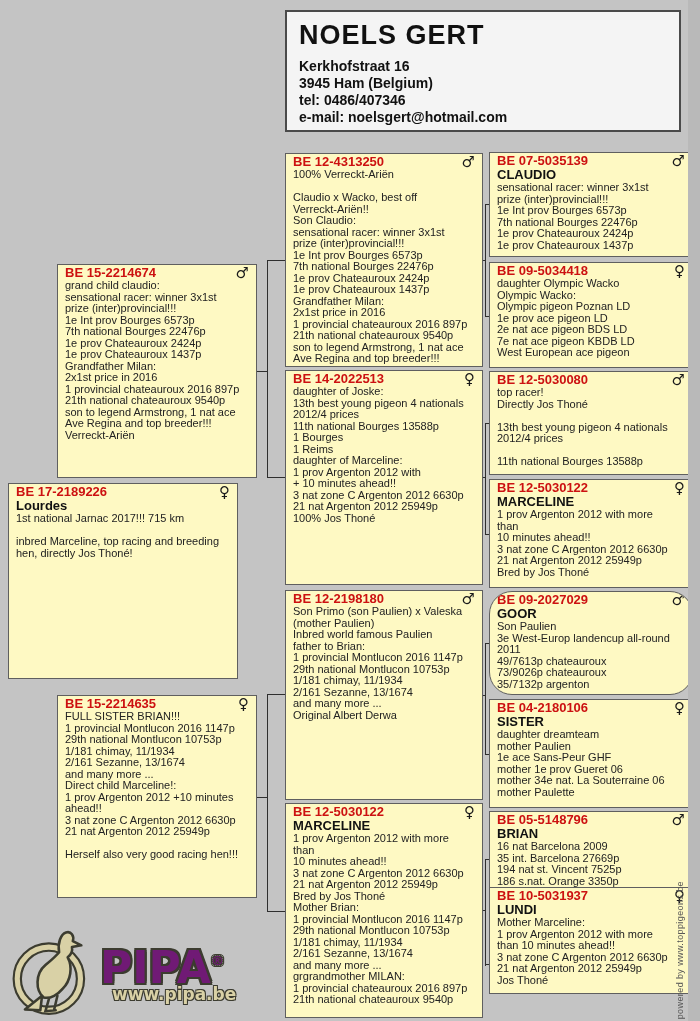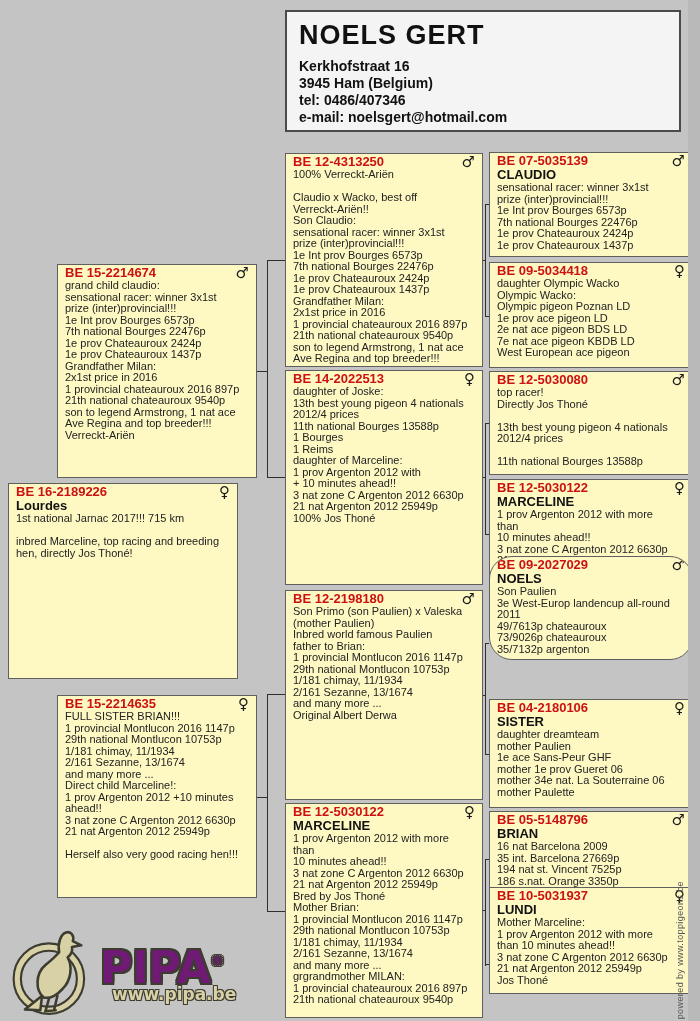--- a/index.html
+++ b/index.html
@@ -26,21 +26,21 @@
   .bx-main{left:8px;top:483px;width:230px;height:196px;}
   .bx-mother{left:57px;top:695px;width:200px;height:203px;}
   .bx-g1{left:285px;top:153px;width:198px;height:214px;}
   .bx-g2{left:285px;top:370px;width:198px;height:215px;}
   .bx-g3{left:285px;top:590px;width:198px;height:210px;}
   .bx-g4{left:285px;top:803px;width:198px;height:215px;}
   .bx-gg1{left:489px;top:152px;width:204px;height:105px;}
   .bx-gg2{left:489px;top:262px;width:204px;height:106px;}
   .bx-gg3{left:489px;top:371px;width:204px;height:104px;}
   .bx-gg4{left:489px;top:479px;width:204px;height:109px;}
-  .bx-gg5{left:489px;top:556px;width:204px;height:104px;border-radius:23px;}
+  .bx-gg5{left:489px;top:591px;width:204px;height:104px;border-radius:23px;}
   .bx-gg6{left:489px;top:699px;width:204px;height:109px;}
   .bx-gg7{left:489px;top:811px;width:204px;height:96px;}
   .bx-gg8{left:489px;top:887px;width:204px;height:107px;}
 
   
   .cl{position:absolute;background:#2f2f2f;}
 
   
   .pipa-logo{position:absolute;left:10px;top:924px;width:240px;height:94px;display:flex;align-items:center;}
   .pipa-text{margin-left:2px;}
@@ -87,21 +87,21 @@
 2x1st price in 2016
 1 provincial chateauroux 2016 897p
 21th national chateauroux 9540p
 son to legend Armstrong, 1 nat ace
 Ave Regina and top breeder!!!
 Verreckt-Ariën</div>
   </div>
 
   <div class="pbox bx-main">
     <div class="box-head">
-        <span class="ring">BE 16-2189226</span>
+        <span class="ring">BE 17-2189226</span>
         <span class="sex">♀</span>
       </div>
     <div class="pname">Lourdes</div>
     <div class="plines">1st national Jarnac 2017!!! 715 km
 
 inbred Marceline, top racing and breeding
 hen, directly Jos Thoné!</div>
   </div>
 
   <div class="pbox bx-mother">
@@ -267,21 +267,21 @@
 3 nat zone C Argenton 2012 6630p
 21 nat Argenton 2012 25949p
 Bred by Jos Thoné</div>
   </div>
 
   <div class="pbox bx-gg5">
     <div class="box-head">
         <span class="ring">BE 09-2027029</span>
         <span class="sex">♂</span>
       </div>
-    <div class="pname">NOELS</div>
+    <div class="pname">GOOR</div>
     <div class="plines">Son Paulien
 3e West-Europ landencup all-round
 2011
 49/7613p chateauroux
 73/9026p chateauroux
 35/7132p argenton</div>
   </div>
 
   <div class="pbox bx-gg6">
     <div class="box-head">

